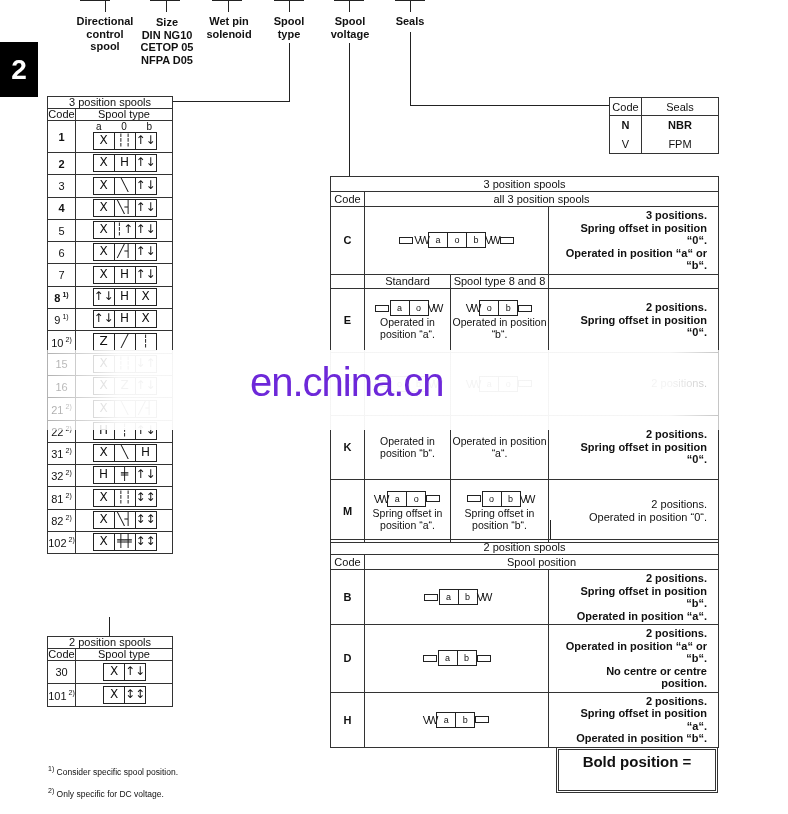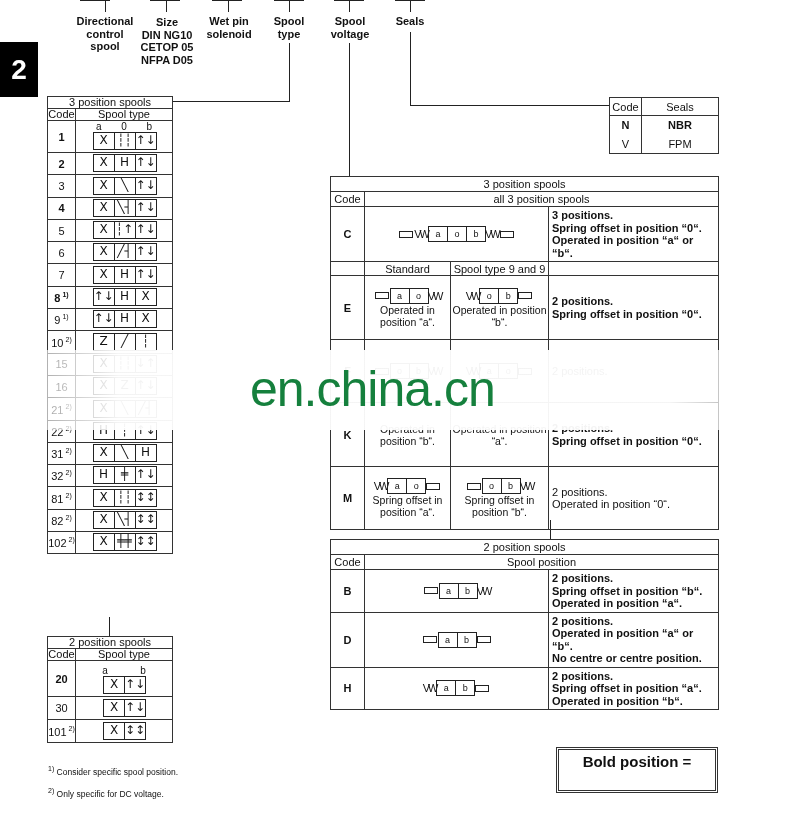--- a/index.html
+++ b/index.html
@@ -14,25 +14,25 @@
   td, th { border: 1px solid #333; text-align: center; font-weight: normal; }
   .bold { font-weight: bold; }
   sup { font-size: 7px; vertical-align: super; margin-left: 2px; }
   .spool { display: inline-flex; gap: 0; height: 18px; }
   .spool span { display: inline-block; width: 22px; height: 18px; border: 1.5px solid #222; margin-right: -1px;
                 font-size: 12px; line-height: 14px; font-family: "DejaVu Sans", sans-serif; overflow: hidden; }
   .sym { display: inline-flex; align-items: center; font-size: 9px; }
   .sym .box { width: 20px; height: 16px; border: 1px solid #222; margin-right: -1px; display: inline-flex; align-items: center; justify-content: center; }
   .sym .act { width: 14px; height: 7px; border: 1px solid #222; margin: 0 1px; }
   .sym .spr { font-size: 11px; letter-spacing: -2px; }
-  .desc { text-align: left; padding: 2px 3px; line-height: 12.5px; }
+  .desc { text-align: right; padding: 2px 11px; line-height: 12.5px; }
   .cap { font-size: 10.5px; line-height: 12px; }
   .wm { position: absolute; left: 0; top: 350px; width: 788px; height: 80px; 
         background: linear-gradient(90deg, rgba(255,255,255,0.4), rgba(255,255,255,0.95) 15%, rgba(255,255,255,0.95) 85%, rgba(255,255,255,0.4)); }
-  .wm-text { position: absolute; left: 250px; top: 360px; font-size: 50px; color: #15803d; letter-spacing: -1px; }
+  .wm-text { position: absolute; left: 250px; top: 360px; font-size: 40px; color: #6d28d9; letter-spacing: -1px; }
   .legend { position: absolute; left: 556px; top: 747px; width: 162px; height: 46px; border: 3px double #333;
             text-align: center; font-size: 15px; line-height: 19px; padding-top: 2px; }
   .foot { position: absolute; left: 46px; font-size: 8.5px; line-height: 10px; }
 </style>
 </head>
 <body>
 
 <div class="badge">2</div>
 
 <div class="hline" style="left:80px;top:0;width:30px;"></div>
@@ -274,30 +274,20 @@
   <tbody>
       <tr style="height:12px;">
         <td colspan="2" style="line-height:11px;">2 position spools</td>
       </tr>
   <tr style="height:12px;">
     <td style="width:28px;line-height:11px;">Code</td>
     <td style="line-height:11px;">Spool type</td>
   </tr>
   </tbody>
     <tbody id="spool2-body">
-      <tr style="height:36px;">
-        <td class="bold"><span>20</span></td>
-        <td style="vertical-align:bottom;padding-bottom:2px;"><div style="display:flex;justify-content:space-around;font-size:10px;line-height:11px;padding:0 10px;">
-            <span>a</span>
-            <span>b</span>
-          </div><span class="spool">
-            <span>X</span>
-            <span>↑↓</span>
-          </span></td>
-      </tr>
       <tr style="height:23px;">
         <td class=""><span>30</span></td>
         <td style="vertical-align:bottom;padding-bottom:2px;"><span class="spool">
             <span>X</span>
             <span>↑↓</span>
           </span></td>
       </tr>
       <tr style="height:23px;">
         <td class=""><span>101</span><sup>2)</sup></td>
         <td style="vertical-align:bottom;padding-bottom:2px;"><span class="spool">
@@ -339,21 +329,21 @@
     </td>
     <td class="desc bold" style="width:170px;">
       <div>3 positions.</div>
           <div>Spring offset in position “0“.</div>
           <div>Operated in position “a“ or “b“.</div>
     </td>
   </tr>
   <tr style="height:14px;">
     <td></td>
     <td style="width:86px;margin-left:28px;">Standard</td>
-    <td style="width:98px;">Spool type 9 and 9</td>
+    <td style="width:98px;">Spool type 8 and 8</td>
     <td></td>
   </tr>
   </tbody>
     <tbody id="pos3-body">
       <tr style="height:64px;">
         <td class="bold">E</td>
         <td class="cap"><span class="sym">
             <span class="act"></span>
             <span class="box">a</span>
             <span class="box">o</span>

